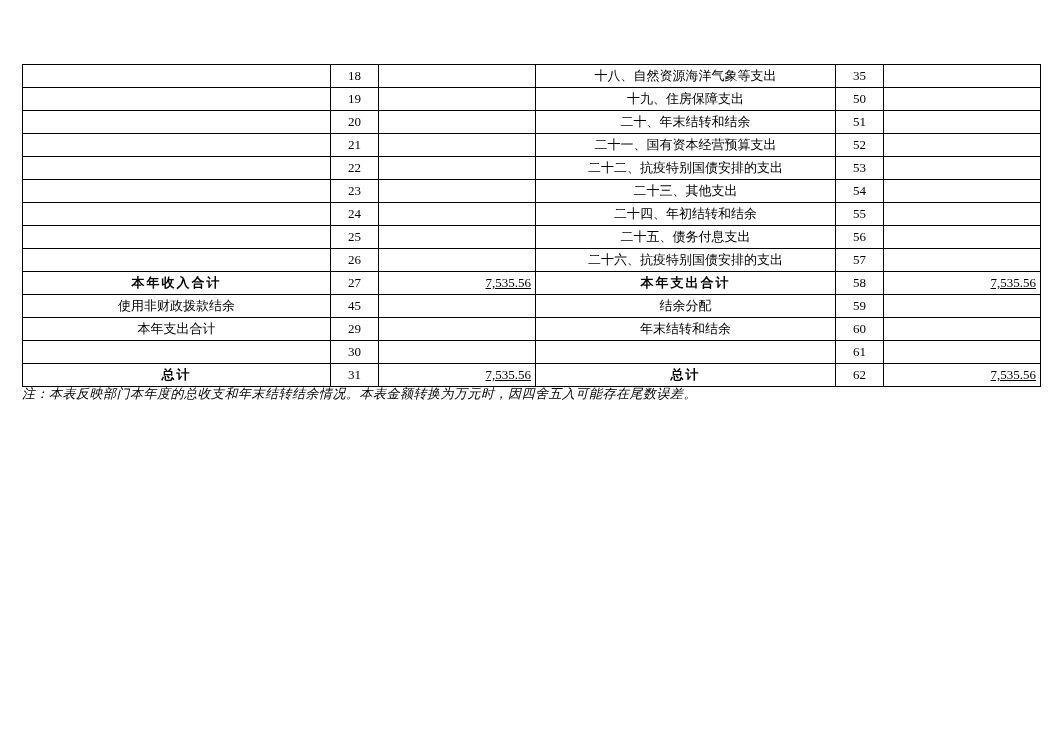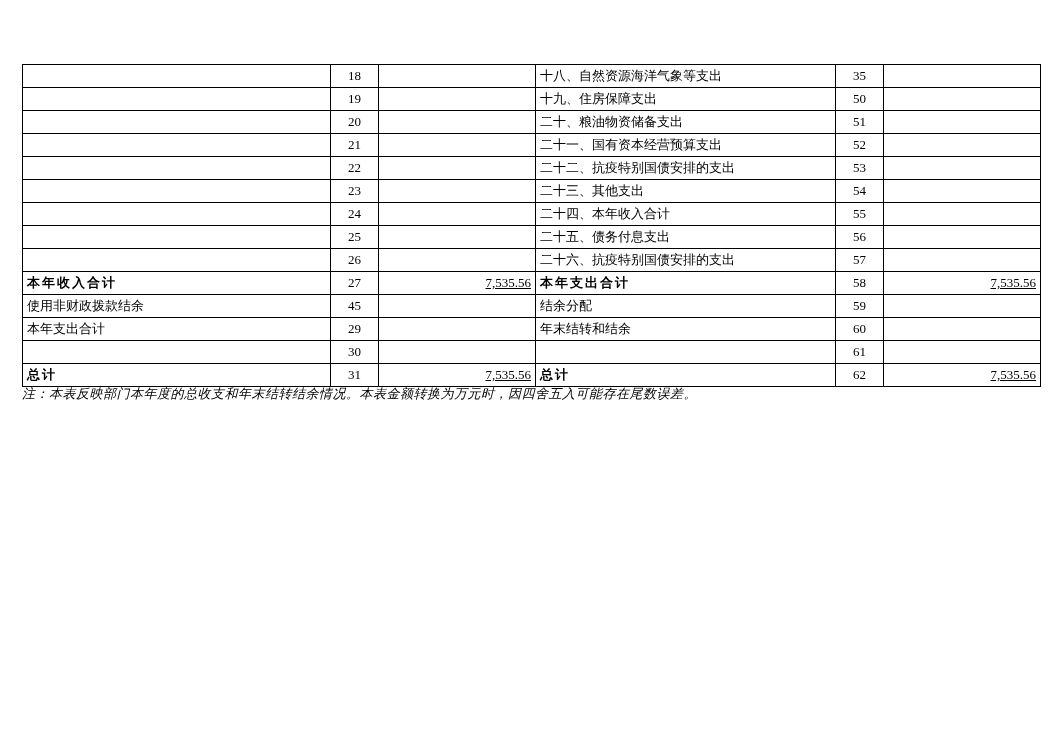--- a/index.html
+++ b/index.html
@@ -44,22 +44,22 @@
   
   col.c-left-label  { width: 308px; }
   col.c-left-num    { width: 48px; }
   col.c-left-amt    { width: 157px; }
   col.c-right-label { width: 300px; }
   col.c-right-num   { width: 48px; }
   col.c-right-amt   { width: 157px; }
 
   .num { text-align: center; font-family: "Liberation Serif", serif; }
   .amt { text-align: right; padding-right: 8px; font-family: "Liberation Serif", serif; text-decoration: underline; }
-  .lbl { text-align: left; }
-  .ctr-bold { text-align: left; font-weight: bold; letter-spacing: 2px; }
+  .lbl { text-align: center; }
+  .ctr-bold { text-align: center; font-weight: bold; letter-spacing: 2px; }
 
   .note {
     position: absolute;
     left: 22px;
     top: 384px;
     font-size: 13px;
     line-height: 20px;
     letter-spacing: 0.5px;
     font-style: italic;
   }
@@ -93,21 +93,21 @@
             <td class="num">19</td>
             <td class="amt"></td>
             <td class="lbl">十九、住房保障支出</td>
             <td class="num">50</td>
             <td class="amt"></td>
           </tr>
           <tr>
             <td class="lbl"></td>
             <td class="num">20</td>
             <td class="amt"></td>
-            <td class="lbl">二十、粮油物资储备支出</td>
+            <td class="lbl">二十、年末结转和结余</td>
             <td class="num">51</td>
             <td class="amt"></td>
           </tr>
           <tr>
             <td class="lbl"></td>
             <td class="num">21</td>
             <td class="amt"></td>
             <td class="lbl">二十一、国有资本经营预算支出</td>
             <td class="num">52</td>
             <td class="amt"></td>
@@ -125,21 +125,21 @@
             <td class="num">23</td>
             <td class="amt"></td>
             <td class="lbl">二十三、其他支出</td>
             <td class="num">54</td>
             <td class="amt"></td>
           </tr>
           <tr>
             <td class="lbl"></td>
             <td class="num">24</td>
             <td class="amt"></td>
-            <td class="lbl">二十四、本年收入合计</td>
+            <td class="lbl">二十四、年初结转和结余</td>
             <td class="num">55</td>
             <td class="amt"></td>
           </tr>
           <tr>
             <td class="lbl"></td>
             <td class="num">25</td>
             <td class="amt"></td>
             <td class="lbl">二十五、债务付息支出</td>
             <td class="num">56</td>
             <td class="amt"></td>

